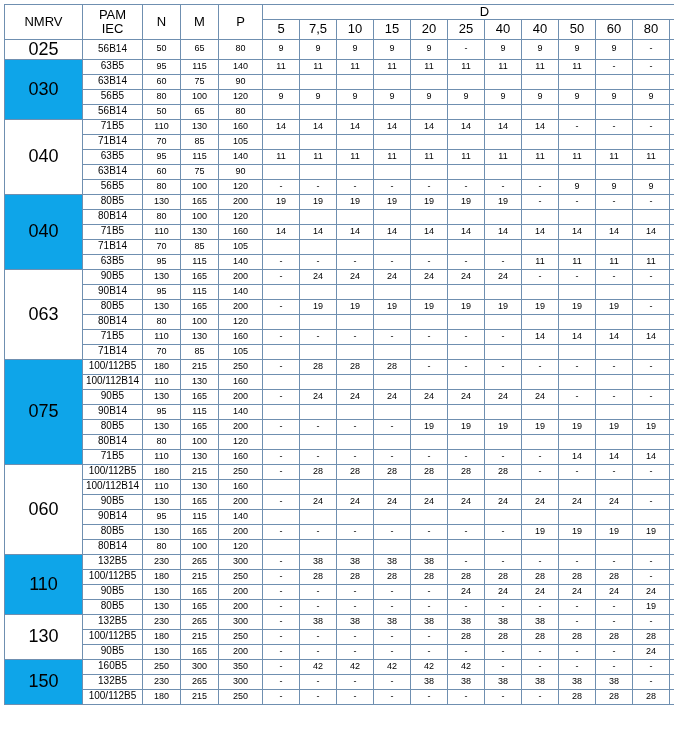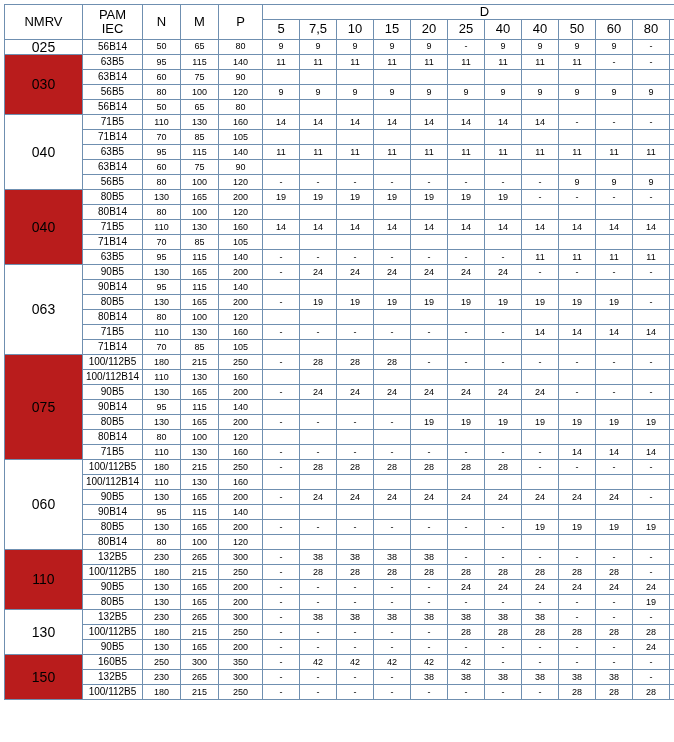--- a/index.html
+++ b/index.html
@@ -56,26 +56,26 @@
     font-weight: bold;
   }
   .hdr-pam {
     font-size: 13px;
     font-weight: normal;
     line-height: 1.15;
     margin-top: 24px;
   }
   
   td.group {
-    font-size: 14px;
+    font-size: 18px;
     font-weight: bold;
     background: #dfeaf4;
   }
   td.group.alt {
-    background: #b91c1c;
+    background: #0ea5e9;
   }
   
   td.pam {
     font-size: 10px;
     background: #f0f4f8;
   }
   td.num {
     font-size: 9px;
     background: #f7fafc;
   }

